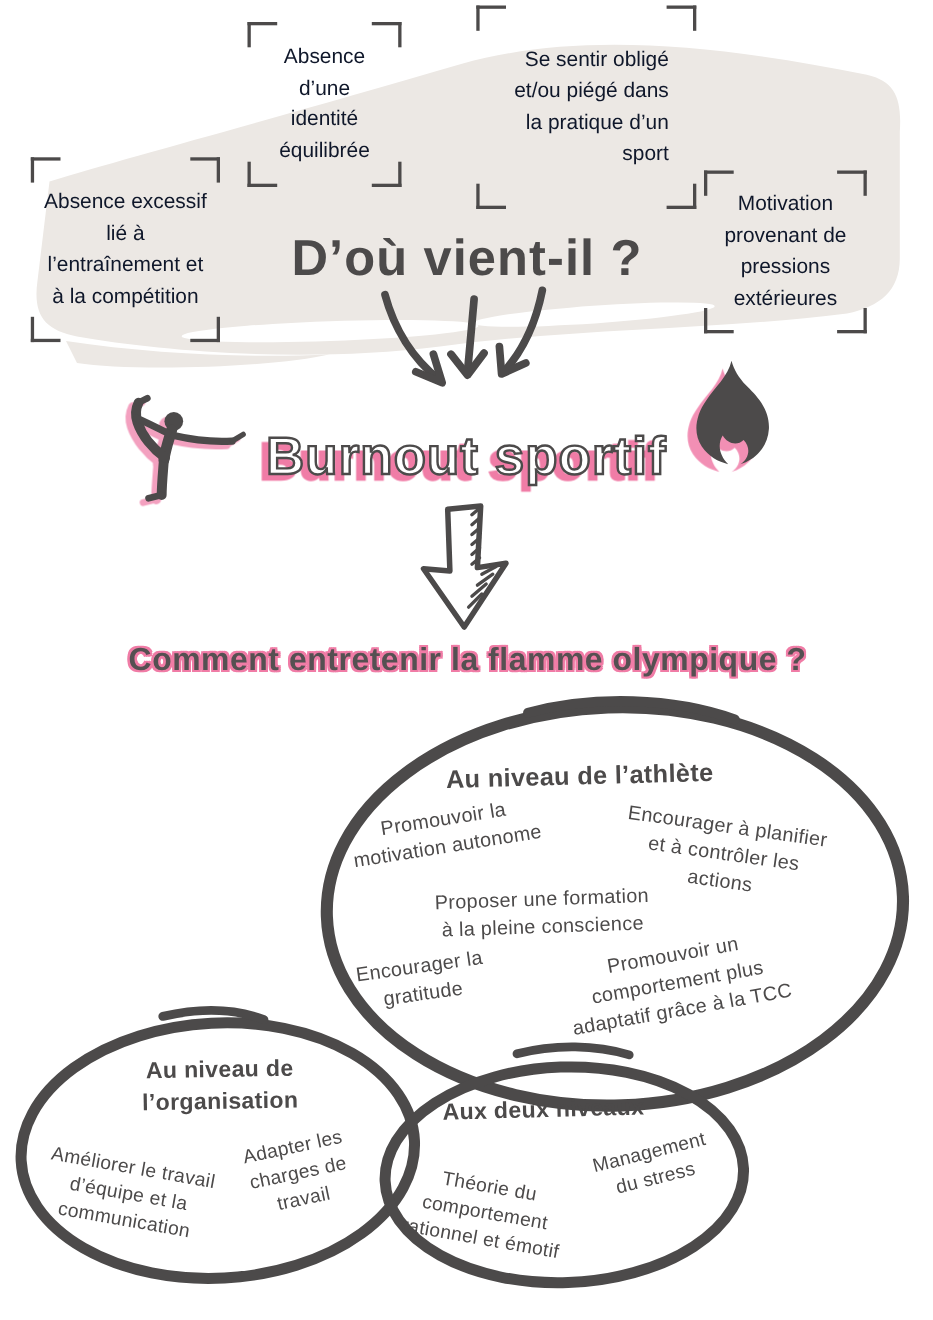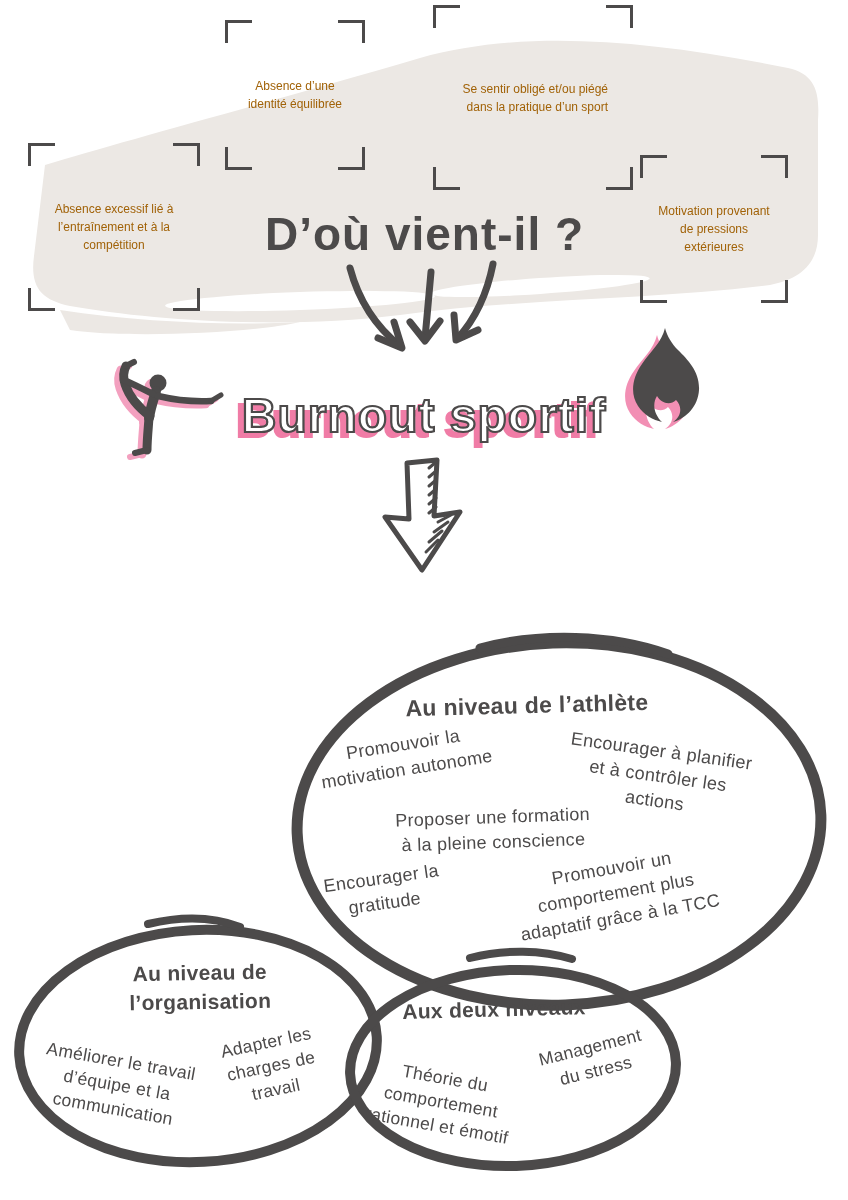--- a/index.html
+++ b/index.html
@@ -7,21 +7,21 @@
   .canvas{
     position:relative;width:848px;height:1200px;overflow:hidden;background:#ffffff;
     font-family:"Liberation Sans", sans-serif;color:#4c4a4a;
   }
   svg{display:block;}
   
   .blob-svg{position:absolute;left:0;top:0;}
   
   .bracket-box{
     position:absolute;display:flex;align-items:center;justify-content:center;
-    text-align:center;font-size:12px;line-height:1.5;color:#a16207;
+    text-align:center;font-size:19px;line-height:1.5;color:#0f172a;
   }
   .bracket-box .txt{width:100%;}
   .corner{position:absolute;width:24px;height:20px;border:0 solid #4c4a4a;}
   .corner.tl{left:0;top:0;border-left-width:3px;border-top-width:3px;}
   .corner.tr{right:0;top:0;border-right-width:3px;border-top-width:3px;}
   .corner.bl{left:0;bottom:0;border-left-width:3px;border-bottom-width:3px;}
   .corner.br{right:0;bottom:0;border-right-width:3px;border-bottom-width:3px;}
   
   .origin-question{
     position:absolute;left:252px;top:207px;width:345px;text-align:center;
@@ -148,20 +148,21 @@
           <path d="M55,48 L62,42"></path>
           <path d="M55,57 L62,51"></path>
         <path d="M64,66 L77,59"></path>
           <path d="M60,76 L74,66"></path>
           <path d="M55,86 L68,75"></path>
           <path d="M52,96 L64,84"></path>
       </g>
     </g>
   </svg>
 
+  <div class="solution-question">Comment entretenir la flamme olympique ?</div>
 
   <svg class="rings-svg" width="848" height="580" viewBox="0 0 580 580" style="width:848px;height:580px" preserveAspectRatio="none" aria-hidden="true">
   </svg>
   <svg class="rings-svg" width="848" height="580" viewBox="0 0 848 580" aria-hidden="true">
     <g stroke="#4c4a4a" fill="none" stroke-linecap="round">
       <ellipse cx="559" cy="204" rx="262" ry="181" stroke-width="11" transform="rotate(-2 559 204)"></ellipse>
       <path d="M480,28 C540,12 612,14 668,34" stroke-width="9"></path>
       <ellipse cx="198" cy="426" rx="179" ry="116" stroke-width="10" transform="rotate(-3 198 426)"></ellipse>
       <path d="M148,304 C182,296 214,297 240,307" stroke-width="8"></path>
       <ellipse cx="513" cy="448" rx="163" ry="98" stroke-width="10" transform="rotate(-2 513 448)"></ellipse>

